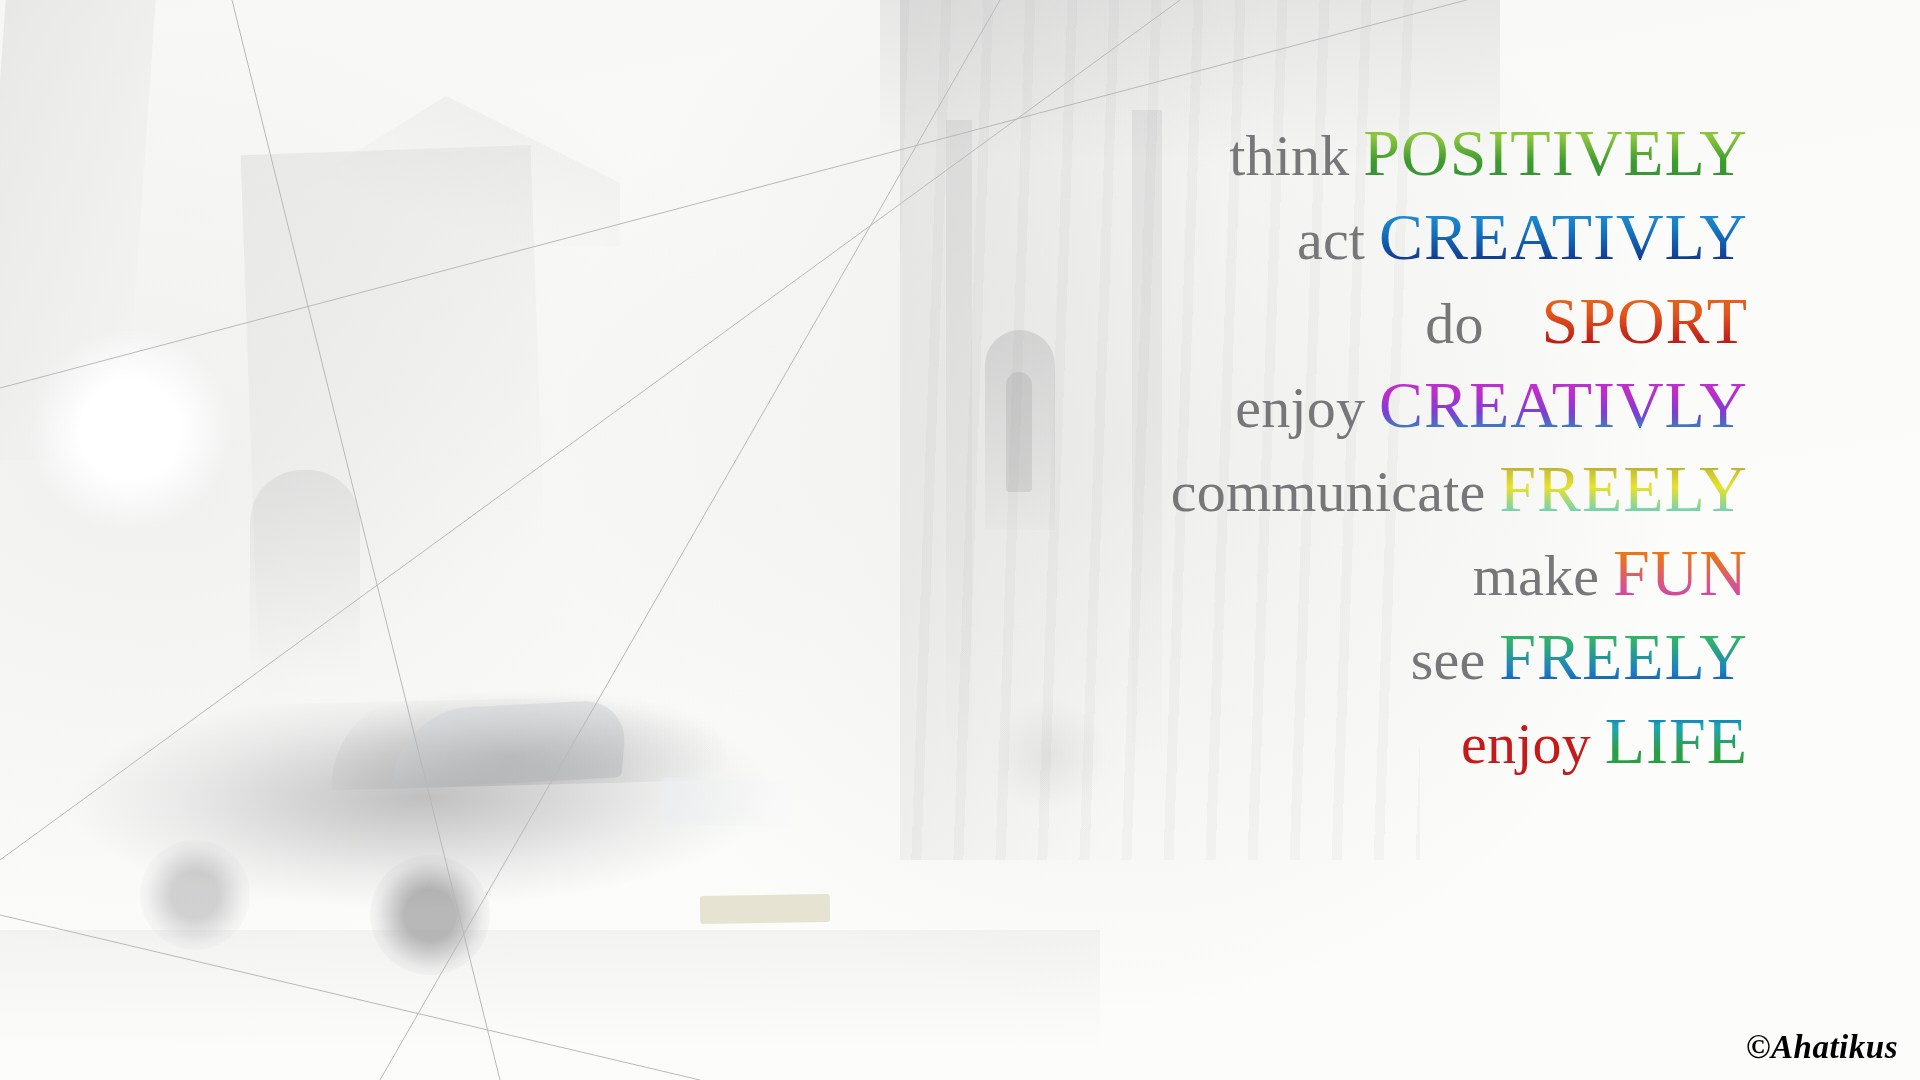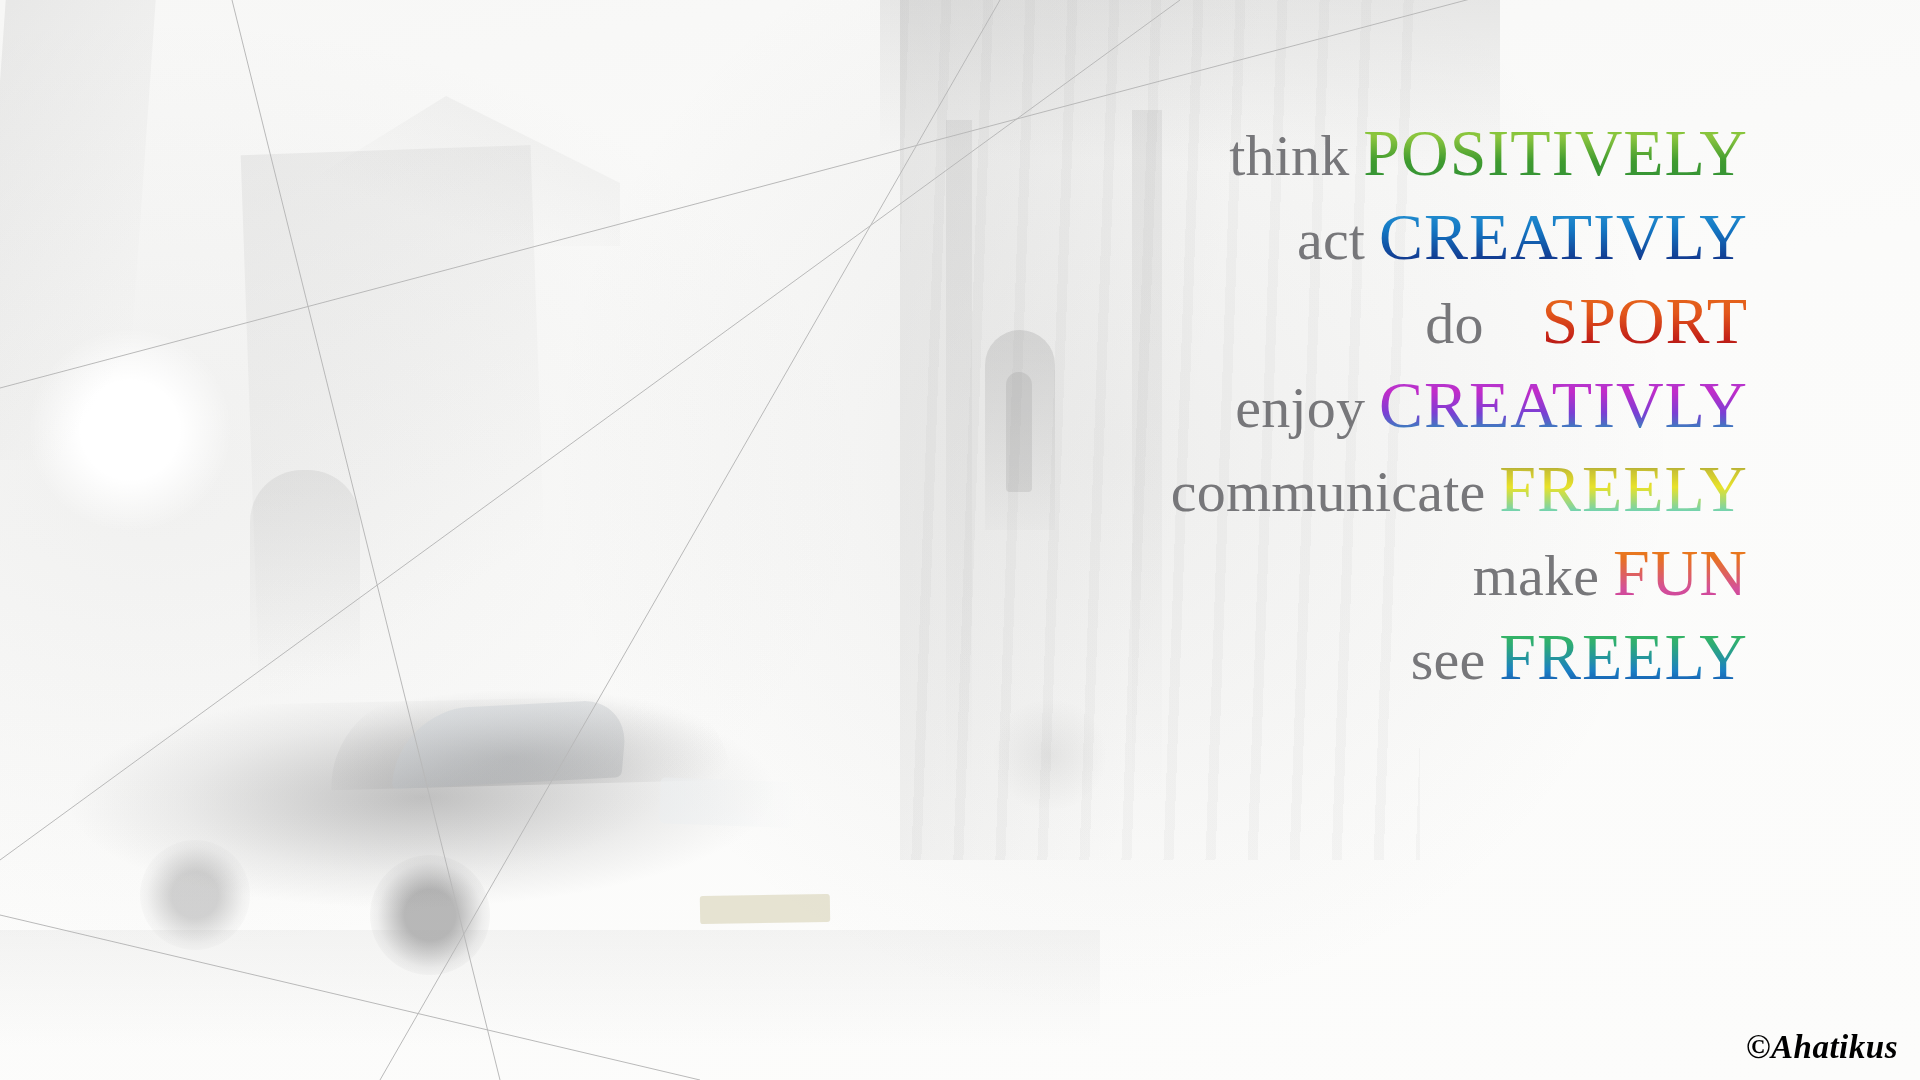--- a/index.html
+++ b/index.html
@@ -385,18 +385,21 @@
     </span>
 
     <span class="line">
       <span class="verb">make </span><span class="word grad-fun">FUN</span>
     </span>
 
     <span class="line">
       <span class="verb">see </span><span class="word grad-target">FREELY</span>
     </span>
 
+    <span class="line">
+      <span class="verb red">enjoy </span><span class="word grad-life">LIFE</span>
+    </span>
 
   </div>
 
   <div class="signature">©Ahatikus</div>
 
 </div>
 
 </body></html>

